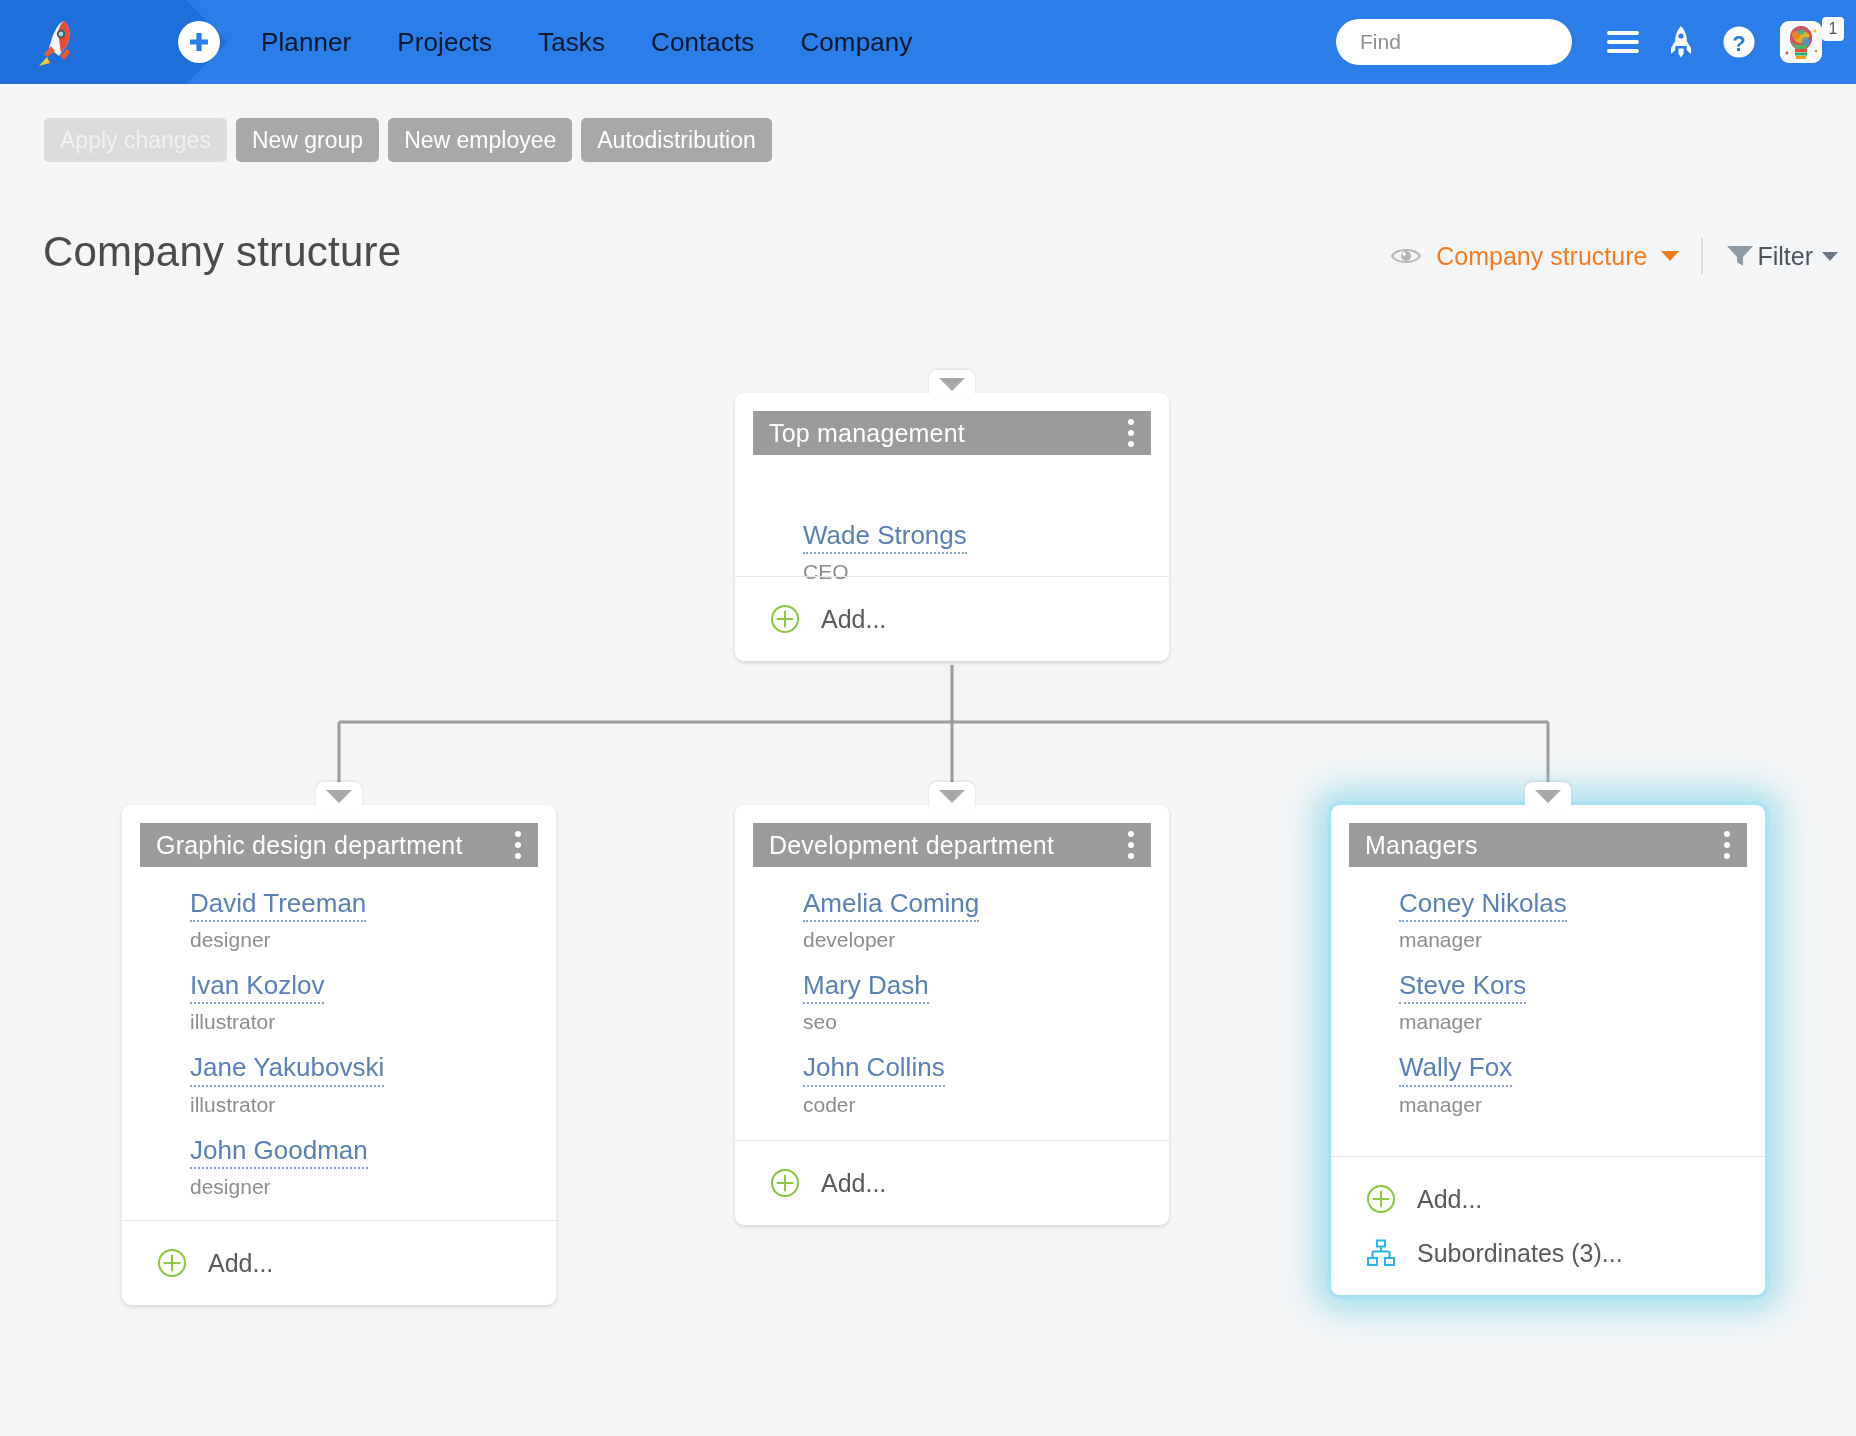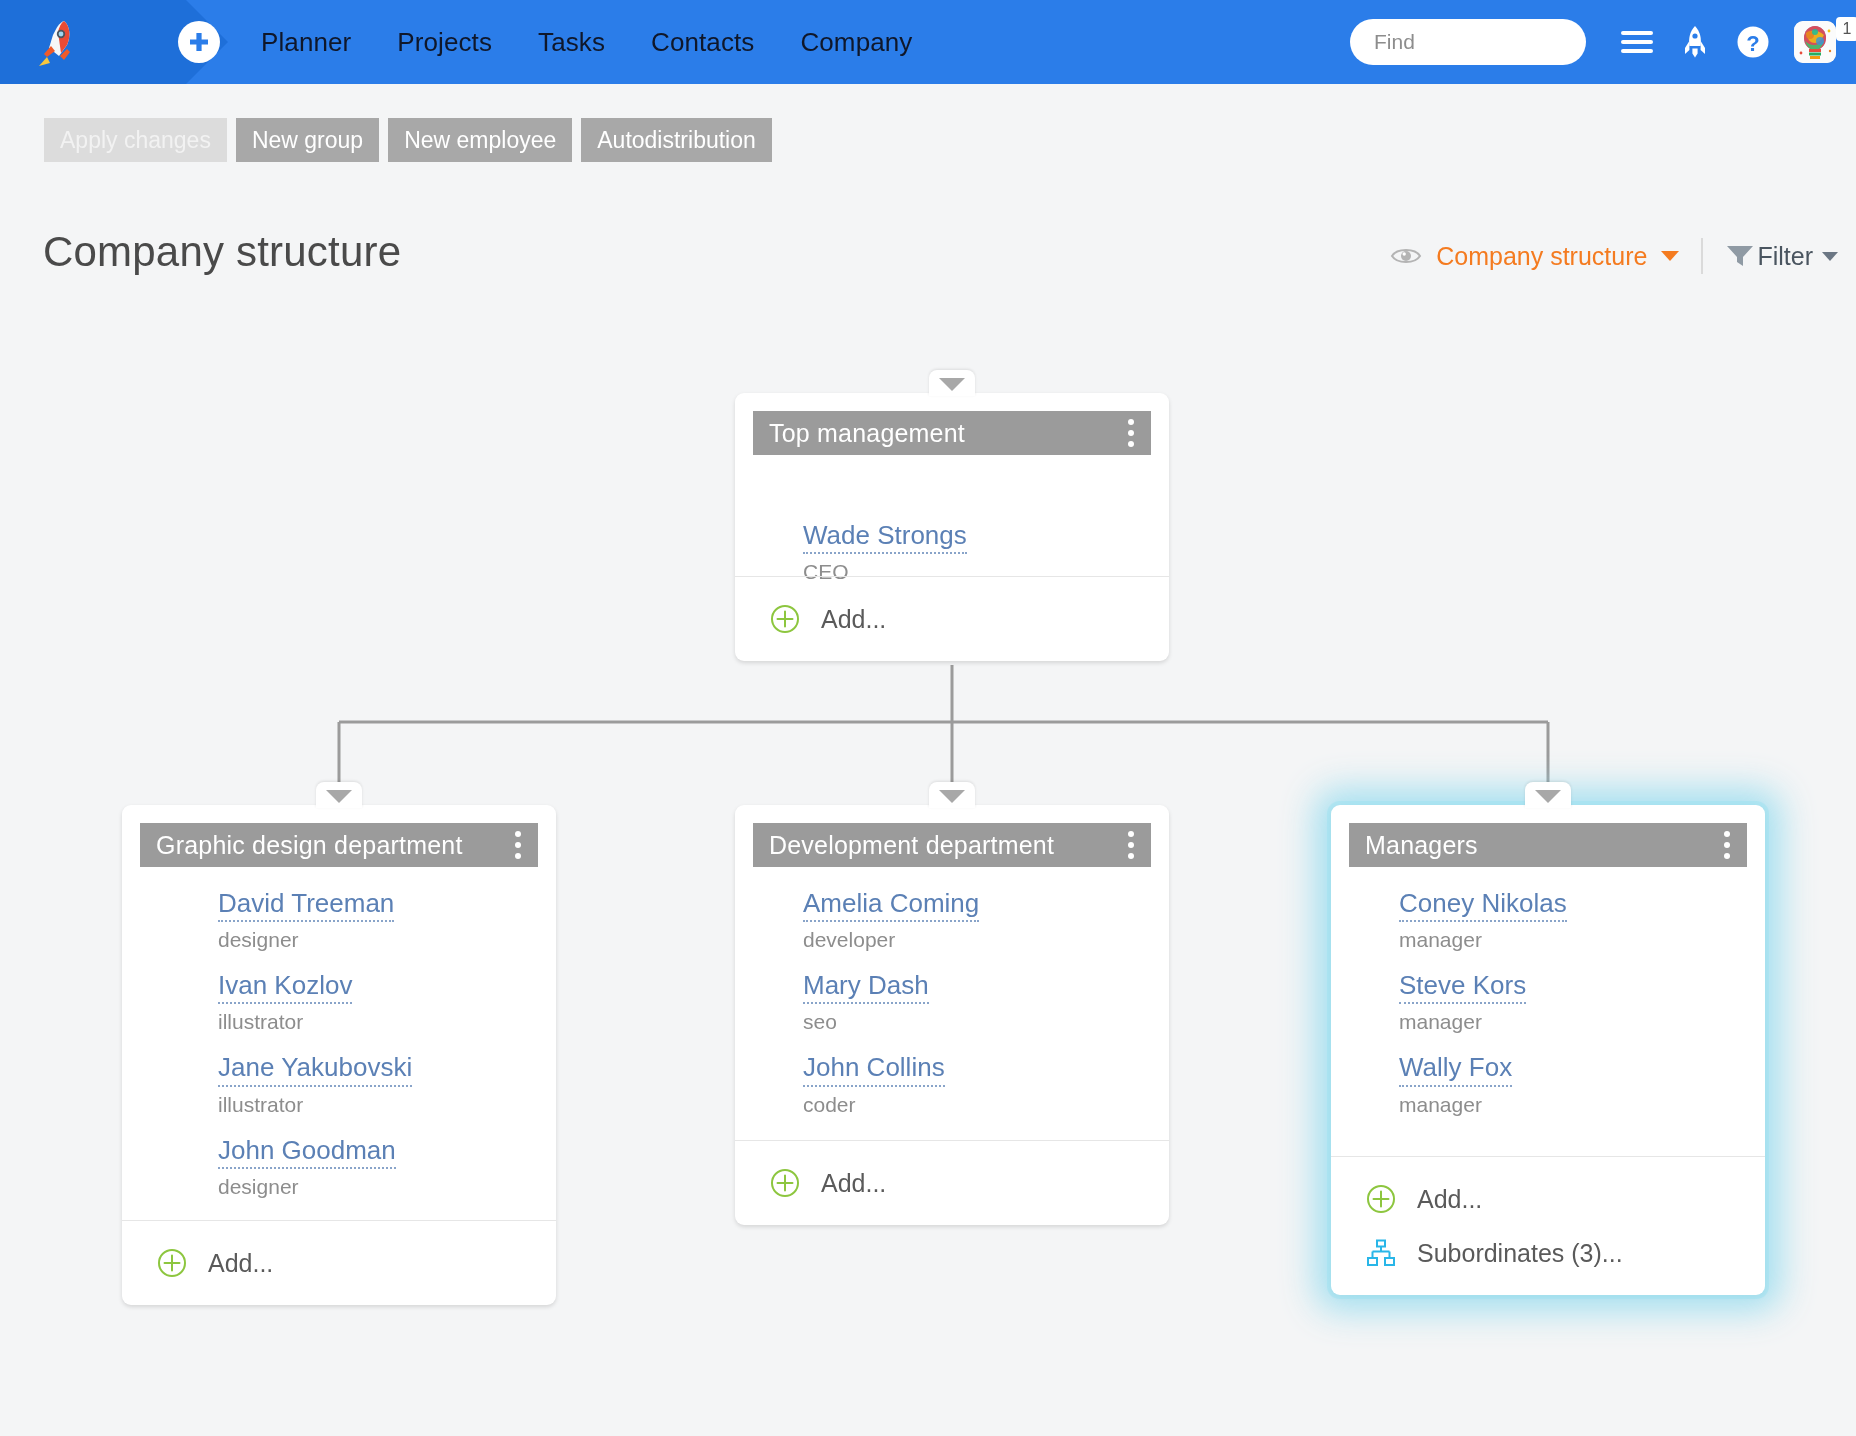--- a/index.html
+++ b/index.html
@@ -74,21 +74,21 @@
     font-size: 26px;
     padding: 12px 23px;
     line-height: 84px;
     cursor: pointer;
     white-space: nowrap;
     letter-spacing: .1px;
   }
 
   .topbar-right {
     position: absolute;
-    right: 0; top: 0;
+    right: 14px; top: 0;
     height: 84px;
     display: flex;
     align-items: center;
     padding-right: 18px;
     gap: 0;
   }
   .search-box {
     width: 236px; height: 46px;
     background: #ffffff;
     border-radius: 23px;
@@ -150,21 +150,21 @@
     position: absolute;
     left: 44px; top: 118px;
     display: flex;
     gap: 9px;
   }
   .tbtn {
     height: 44px;
     background: #a8a8a8;
     color: #ffffff;
     border: none;
-    border-radius: 0;
+    border-radius: 5px;
     font-family: "Liberation Sans", sans-serif;
     font-size: 23px;
     padding: 0 16px;
     cursor: pointer;
     white-space: nowrap;
     line-height: 44px;
   }
   .tbtn.disabled {
     background: #dcdcdc;
     color: #f2f2f2;
@@ -521,21 +521,21 @@
 
   <div class="card" style="left:122px; top:805px; width:434px; height:500px;">
     <div class="card-head">
       <span class="card-title">Graphic design department</span>
       <span class="kebab">
           <i></i>
           <i></i>
           <i></i>
         </span>
     </div>
-    <div class="card-body" style="top:84px;padding-left:28px;">
+    <div class="card-body" style="top:84px;">
       <div class="person">
         <span class="person-name">David Treeman</span>
         <div class="person-role">designer</div>
       </div>
       <div class="person">
         <span class="person-name">Ivan Kozlov</span>
         <div class="person-role">illustrator</div>
       </div>
       <div class="person">
         <span class="person-name">Jane Yakubovski</span>

